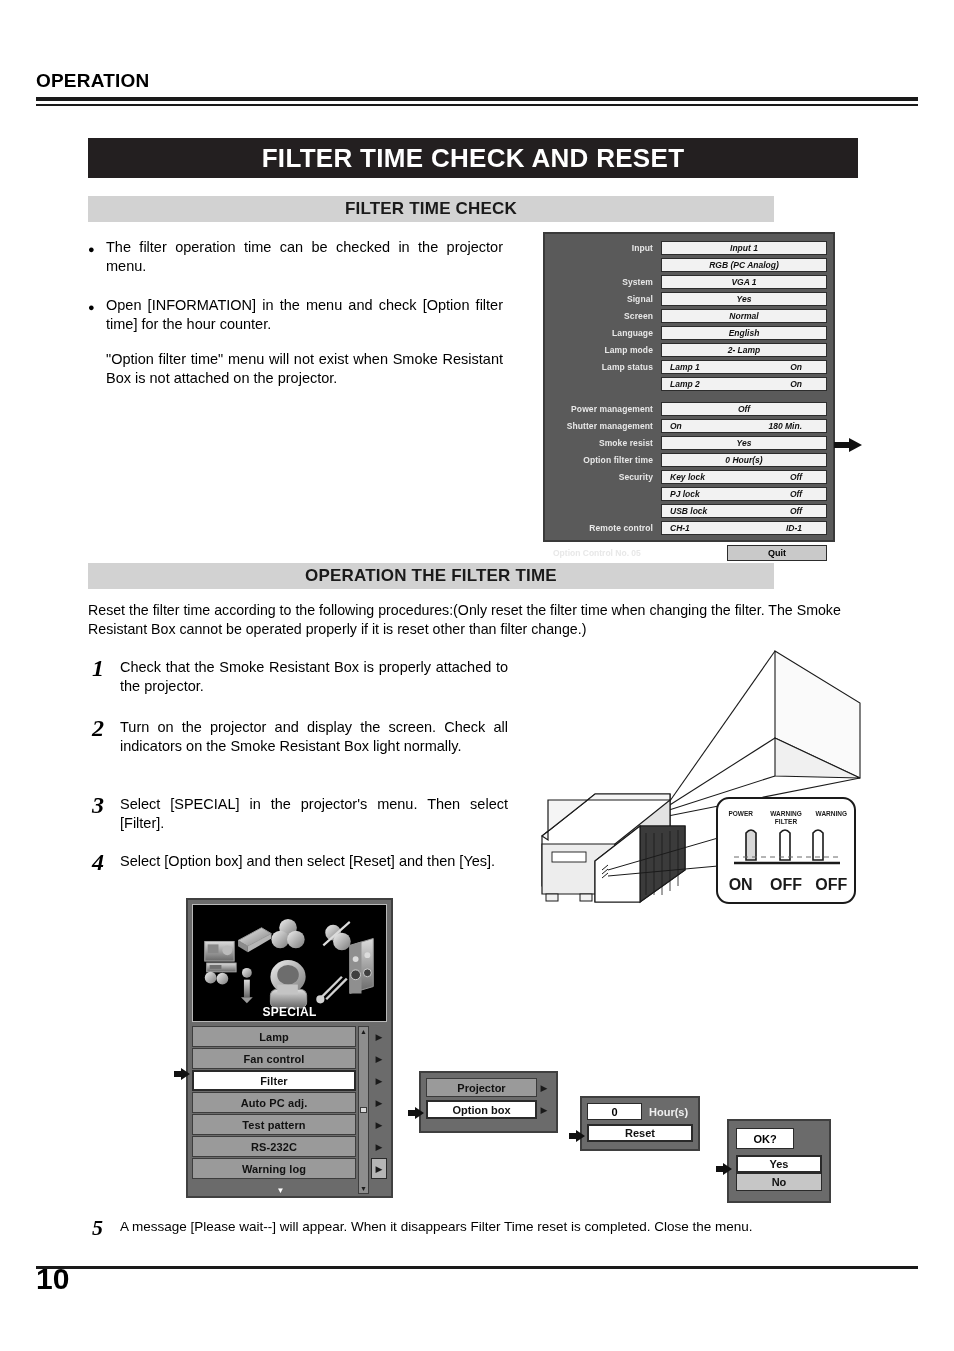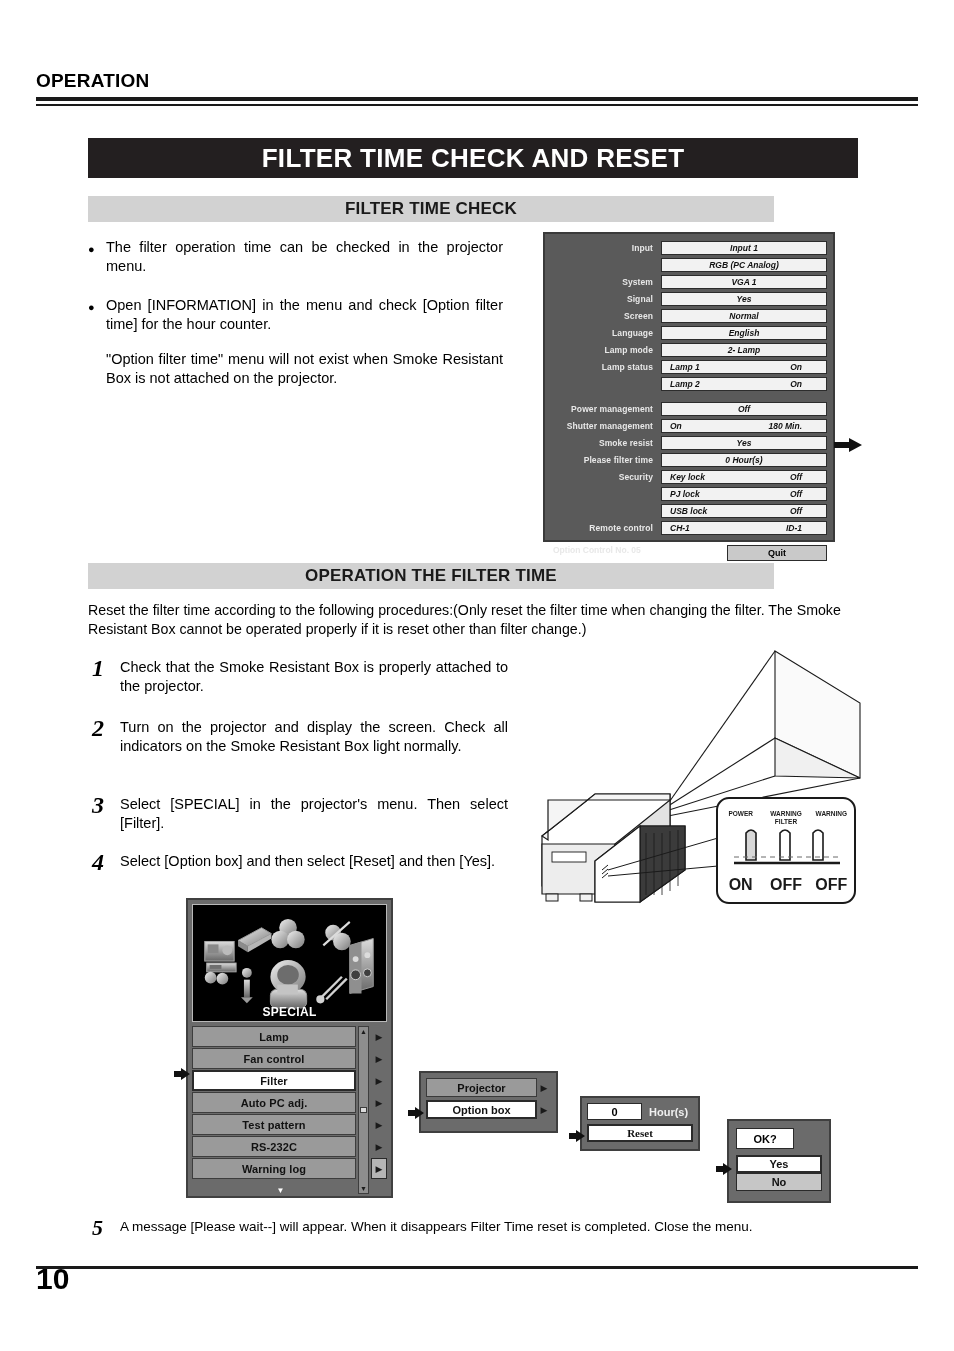--- a/index.html
+++ b/index.html
@@ -69,21 +69,21 @@
   .osd-val {
     flex:1; background:#f2f2f2; border:1px solid #2c2c2c;
     font-size:8.5px; font-weight:bold; color:#111;
     display:flex; align-items:center; justify-content:center;
     height:14px; position:relative;font-style:italic;
   }
   .osd-val.split { justify-content:flex-start; padding-left:8px; }
   .osd-val .right { position:absolute; right:24px; }
   .osd-gap { height:8px; }
 
-  .osd-footer { display:flex; align-items:flex-start; margin-top:9px; height:17px; }
+  .osd-footer { display:flex; align-items:center; margin-top:9px; height:17px; }
   .osd-footer-label { flex:1; font-size:8.5px; color:#e8e8e8; font-weight:bold; padding-left:2px;}
   .osd-quit {
     width:100px; height:16px; background:#c9c9c9; border:1px solid #2c2c2c;
     font-size:9px; font-weight:bold; display:flex; align-items:center; justify-content:center;
   }
   .osd-arrow {
     position:absolute; right:-29px; top:203px; width:28px; height:16px;
   }
 
   
@@ -169,21 +169,21 @@
   .hr-row { display:flex; align-items:center; margin-bottom:4px; }
   .hr-val {
     width:55px; height:17px; background:#fff; border:1px solid #2a2a2a;
     display:flex; align-items:center; justify-content:center;
     font-size:11px; font-weight:bold;
   }
   .hr-unit { margin-left:7px; font-size:11px; font-weight:bold; color:#f0f0f0; }
   .reset-btn {
     height:18px; background:#ffffff; border:2px solid #2a2a2a;
     display:flex; align-items:center; justify-content:center;
-    font-size:11px; font-weight:bold; color:#111;font-family:Liberation Serif, serif;
+    font-size:11px; font-weight:bold; color:#111;
   }
 
   #sm-ok { left:727px; top:1119px; width:104px; height:84px; padding:7px; }
   .ok-box {
     width:58px; height:21px; background:#fff; border:1px solid #2a2a2a;
     display:flex; align-items:center; justify-content:center;
     font-size:11px; font-weight:bold; margin-bottom:6px;
   }
   .yn {
     height:18px; border:1px solid #2a2a2a;
@@ -283,21 +283,21 @@
       </div>
       <div class="osd-row">
         <div class="osd-label">Shutter management</div>
         <div class="osd-val split">On<span class="right">180 Min.</span></div>
       </div>
       <div class="osd-row">
         <div class="osd-label">Smoke resist</div>
         <div class="osd-val">Yes</div>
       </div>
       <div class="osd-row">
-        <div class="osd-label">Please filter time</div>
+        <div class="osd-label">Option filter time</div>
         <div class="osd-val">0 Hour(s)</div>
       </div>
       <div class="osd-row">
         <div class="osd-label">Security</div>
         <div class="osd-val split">Key lock<span class="right">Off</span></div>
       </div>
       <div class="osd-row">
         <div class="osd-label"></div>
         <div class="osd-val split">PJ lock<span class="right">Off</span></div>
       </div>

